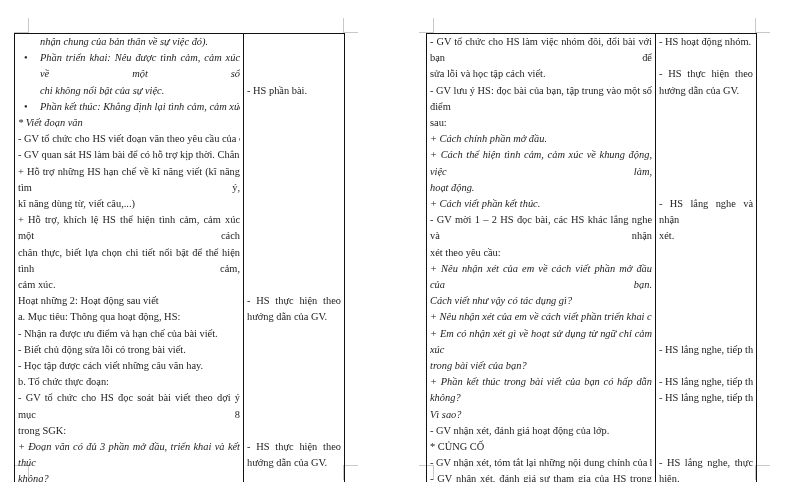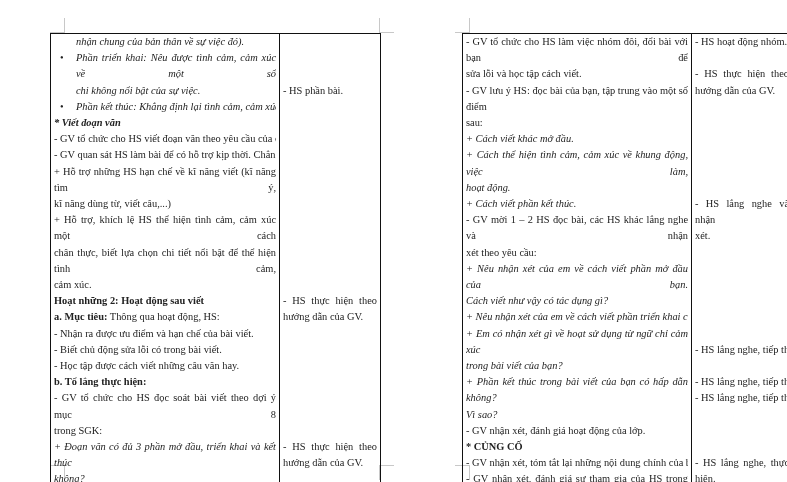--- a/index.html
+++ b/index.html
@@ -1,38 +1,38 @@
 <!DOCTYPE html>
 <html><head>
 <meta charset="utf-8">
 <style>
   html, body { margin:0; padding:0; }
   body {
     width:787px; height:482px; background:#ffffff; position:relative; overflow:hidden;
     font-family:"Liberation Serif", "DejaVu Serif", serif; color:#222;
   }
-  .page { position:absolute; top:0; height:460px;margin-left:36px; }
+  .page { position:absolute; top:0; height:460px; }
   .crop { position:absolute; border-color:#c8c8c8; border-style:solid; border-width:0; }
   .crop.tl { border-right-width:1px; border-bottom-width:1px; width:14px; height:14px; }
   .crop.tr { border-left-width:1px; border-bottom-width:1px; width:14px; height:14px; }
   .crop.bl { border-right-width:1px; border-top-width:1px; width:14px; height:14px; }
   .crop.br { border-left-width:1px; border-top-width:1px; width:14px; height:14px; }
 
   table.lesson {
     position:absolute; top:33px; border-collapse:collapse; table-layout:fixed;
     border:1.5px solid #111;
   }
   table.lesson td {
     border:1px solid #111; vertical-align:top; padding:0 3px;
     font-size:10.4px; line-height:16.2px;
   }
   .ln { display:block; white-space:nowrap; overflow:hidden; }
   .j { text-align:justify; text-align-last:justify; white-space:normal; }
   .it { font-style:italic; }
-  .b { font-weight:bold; }
+  .b { font-weight:normal; }
   .bul { padding-left:22px; position:relative; }
   .bul .dot { position:absolute; left:6px; font-style:normal; }
   .ind { padding-left:22px; }
   .gap { display:block; height:16.2px; }
 </style>
 </head>
 <body>
 
 <div class="page" style="left:0;width:393px;">
   <div class="crop tl" style="left:14px;top:18px;"></div>
@@ -58,21 +58,21 @@
         <span class="ln j">+ Hỗ trợ những HS hạn chế về kĩ năng viết (kĩ năng tìm ý,</span>
         <span class="ln">kĩ năng dùng từ, viết câu,...)</span>
         <span class="ln j">+ Hỗ trợ, khích lệ HS thể hiện tình cảm, cảm xúc một cách</span>
         <span class="ln j">chân thực, biết lựa chọn chi tiết nổi bật để thể hiện tình cảm,</span>
         <span class="ln">cảm xúc.</span>
         <span class="ln b">Hoạt những 2: Hoạt động sau viết</span>
         <span class="ln"><span class="b">a. Mục tiêu:</span><span> Thông qua hoạt động, HS:</span></span>
         <span class="ln">- Nhận ra được ưu điểm và hạn chế của bài viết.</span>
         <span class="ln">- Biết chủ động sửa lỗi có trong bài viết.</span>
         <span class="ln">- Học tập được cách viết những câu văn hay.</span>
-        <span class="ln b">b. Tổ lắng thực hiện:</span>
+        <span class="ln b">b. Tổ chức thực đoạn:</span>
         <span class="ln j">- GV tổ chức cho HS đọc soát bài viết theo dợi ý mục 8</span>
         <span class="ln">trong SGK:</span>
         <span class="ln it j">+ Đoạn văn có đủ 3 phần mở đầu, triển khai và kết thúc</span>
         <span class="ln it">không?</span>
 
       </td>
       <td>
         <span class="gap"></span>
             <span class="gap"></span>
             <span class="gap"></span>
@@ -117,21 +117,21 @@
         <col style="width:229px">
         <col style="width:101px">
       </colgroup>
     <tbody>
         <tr>
       <td>
         <span class="ln j">- GV tổ chức cho HS làm việc nhóm đôi, đổi bài với bạn để</span>
         <span class="ln">sửa lỗi và học tập cách viết.</span>
         <span class="ln j">- GV lưu ý HS: đọc bài của bạn, tập trung vào một số điểm</span>
         <span class="ln">sau:</span>
-        <span class="ln it">+ Cách viết khác mở đầu.</span>
+        <span class="ln it">+ Cách chính phần mở đầu.</span>
         <span class="ln it j">+ Cách thể hiện tình cảm, cảm xúc về khung động, việc làm,</span>
         <span class="ln it">hoạt động.</span>
         <span class="ln it">+ Cách viết phần kết thúc.</span>
         <span class="ln j">- GV mời 1 – 2 HS đọc bài, các HS khác lắng nghe và nhận</span>
         <span class="ln">xét theo yêu cầu:</span>
         <span class="ln it j">+ Nêu nhận xét của em về cách viết phần mở đầu của bạn.</span>
         <span class="ln it">Cách viết như vậy có tác dụng gì?</span>
         <span class="ln it">+ Nêu nhận xét của em về cách viết phần triển khai của bạn.</span>
         <span class="ln it j">+ Em có nhận xét gì về hoạt sử dụng từ ngữ chỉ cảm xúc</span>
         <span class="ln it">trong bài viết của bạn?</span>

